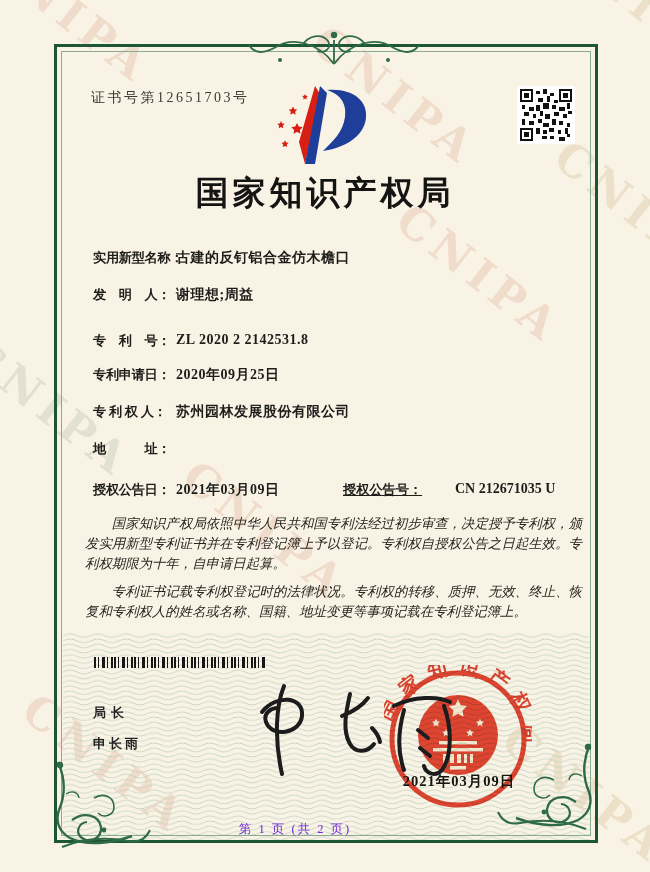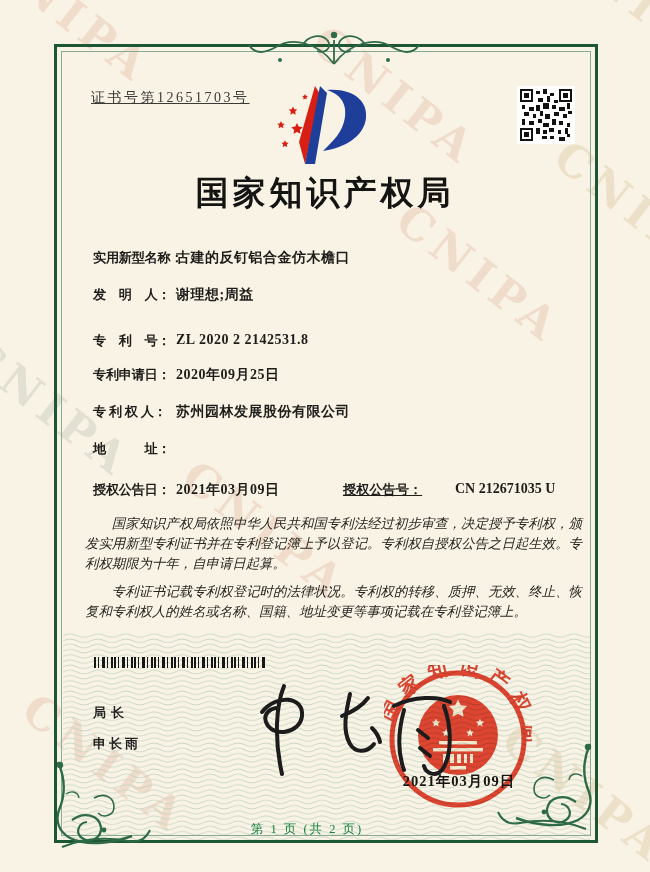--- a/index.html
+++ b/index.html
@@ -19,21 +19,21 @@
   .wm.gray{color:rgba(203,206,190,0.50);}
   
   .frame-outer{position:absolute;left:54px;top:44px;width:538px;height:793px;
     border:3px solid #1d5634;z-index:2;}
   .frame-inner{position:absolute;left:61px;top:51px;width:528px;height:783px;
     border:1px solid #8aab93;z-index:2;}
   .guilloche{position:absolute;left:63px;top:633px;z-index:1;opacity:.85;}
   .flourish{position:absolute;z-index:3;}
   
   .cert-no{position:absolute;left:91px;top:89px;font-size:14px;letter-spacing:2.5px;
-    color:#3a3a36;z-index:4;text-decoration:underline;}
+    color:#3a3a36;z-index:4;}
   .logo{position:absolute;left:270px;top:84px;z-index:4;}
   .qr{position:absolute;left:517px;top:86px;width:58px;height:58px;background:#fff;
     padding:3px;box-sizing:border-box;z-index:4;}
   .title{position:absolute;left:0;top:171px;width:650px;text-align:center;
     font-size:33px;font-weight:bold;letter-spacing:4px;color:#141412;z-index:4;}
   
   .row{position:absolute;left:0;top:0;width:650px;height:20px;z-index:4;padding-left:8px;}
   .row .lbl{position:absolute;left:93px;font-size:13.2px;font-weight:600;
     letter-spacing:-0.3px;white-space:pre;}
   .row .val{position:absolute;left:176px;font-size:14px;font-weight:600;
@@ -54,22 +54,22 @@
     font-family:"Liberation Sans","DejaVu Sans",sans-serif;
     font-size:13px;font-weight:bold;letter-spacing:5px;color:#222;}
   .director-name{position:absolute;left:93px;top:735px;z-index:4;
     font-family:"Liberation Sans","DejaVu Sans",sans-serif;
     font-size:13px;font-weight:bold;letter-spacing:3px;color:#222;}
   .signature{position:absolute;left:246px;top:672px;z-index:5;}
   .seal{position:absolute;left:384px;top:665px;z-index:4;opacity:.93;
     mix-blend-mode:multiply;}
   .seal-date{position:absolute;left:381px;top:772px;width:156px;text-align:center;
     font-size:14.5px;font-weight:bold;letter-spacing:1px;color:#16150f;z-index:6;}
-  .footer{position:absolute;left:12px;top:821px;width:590px;text-align:center;
-    font-size:12.5px;letter-spacing:2px;color:#15803d;z-index:4;}
+  .footer{position:absolute;left:0;top:821px;width:590px;text-align:center;
+    font-size:12.5px;letter-spacing:2px;color:#6d28d9;z-index:4;}
 </style>
 </head>
 <body>
 
 <div class="page">
 
   <span class="wm pink" style="left:-28px;top:-12px">CNIPA</span>
   <span class="wm tan" style="left:545px;top:-22px">CNIPA</span>
   <span class="wm pink" style="left:298px;top:70px">CNIPA</span>
   <span class="wm tan" style="left:540px;top:185px">CNIPA</span>

